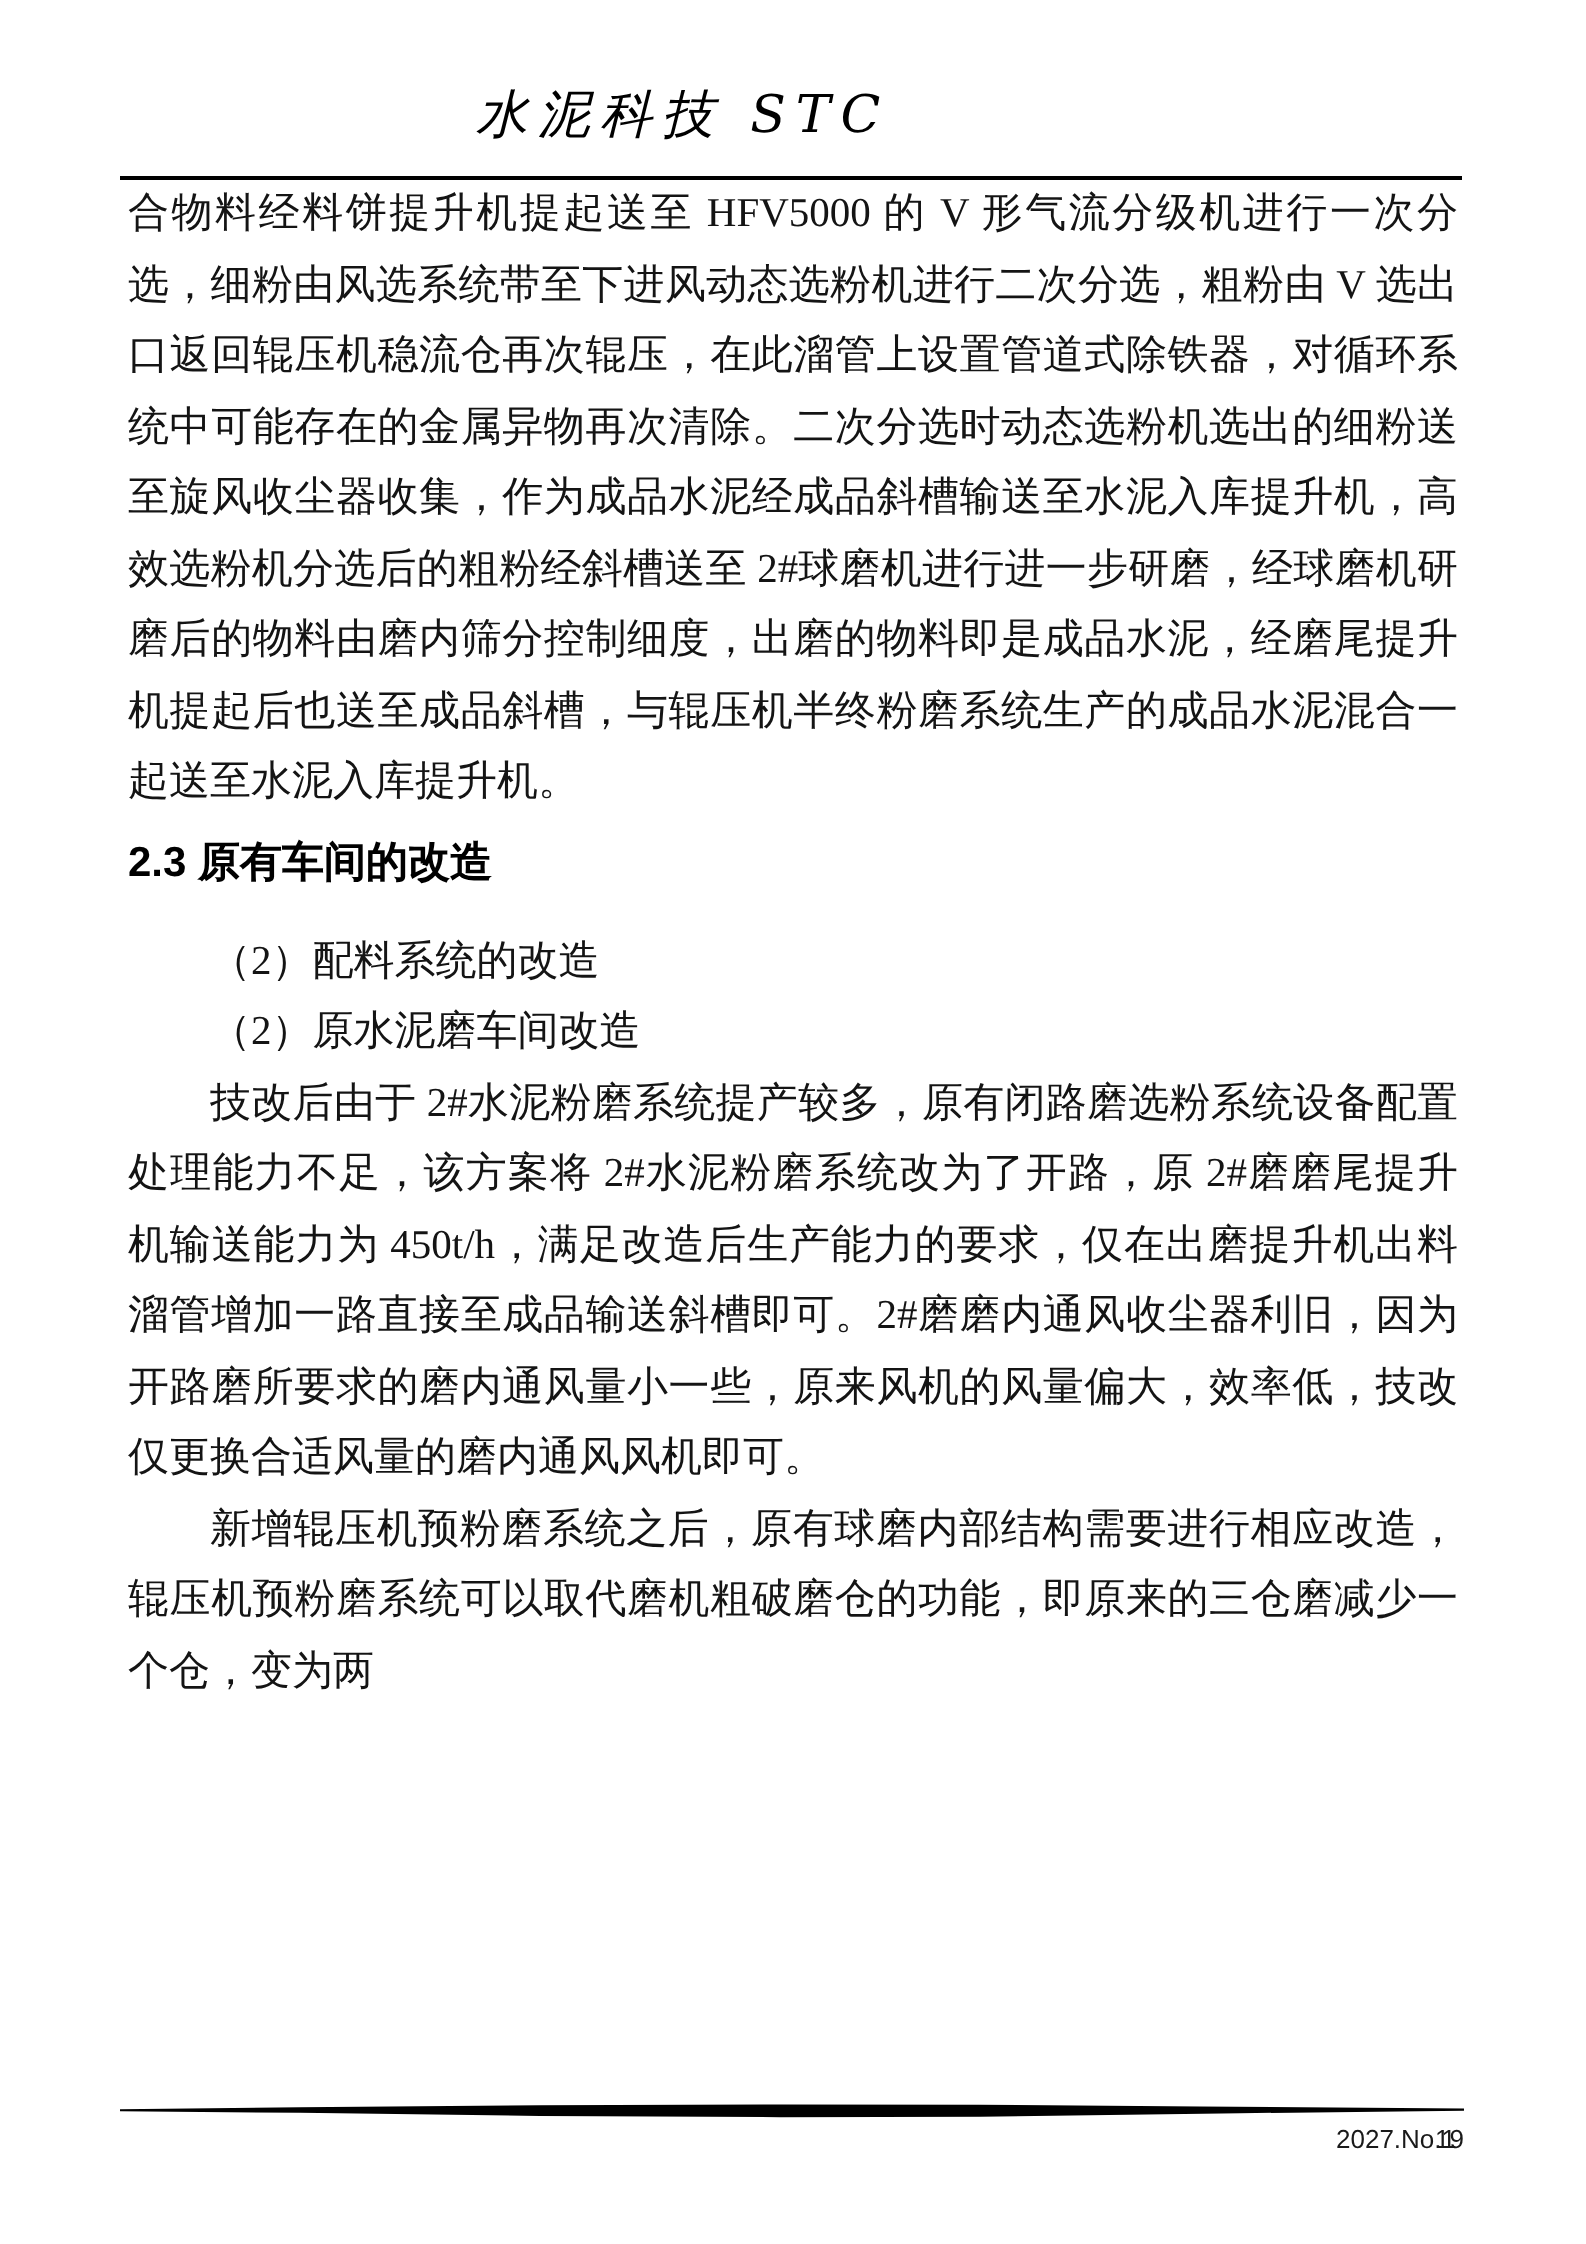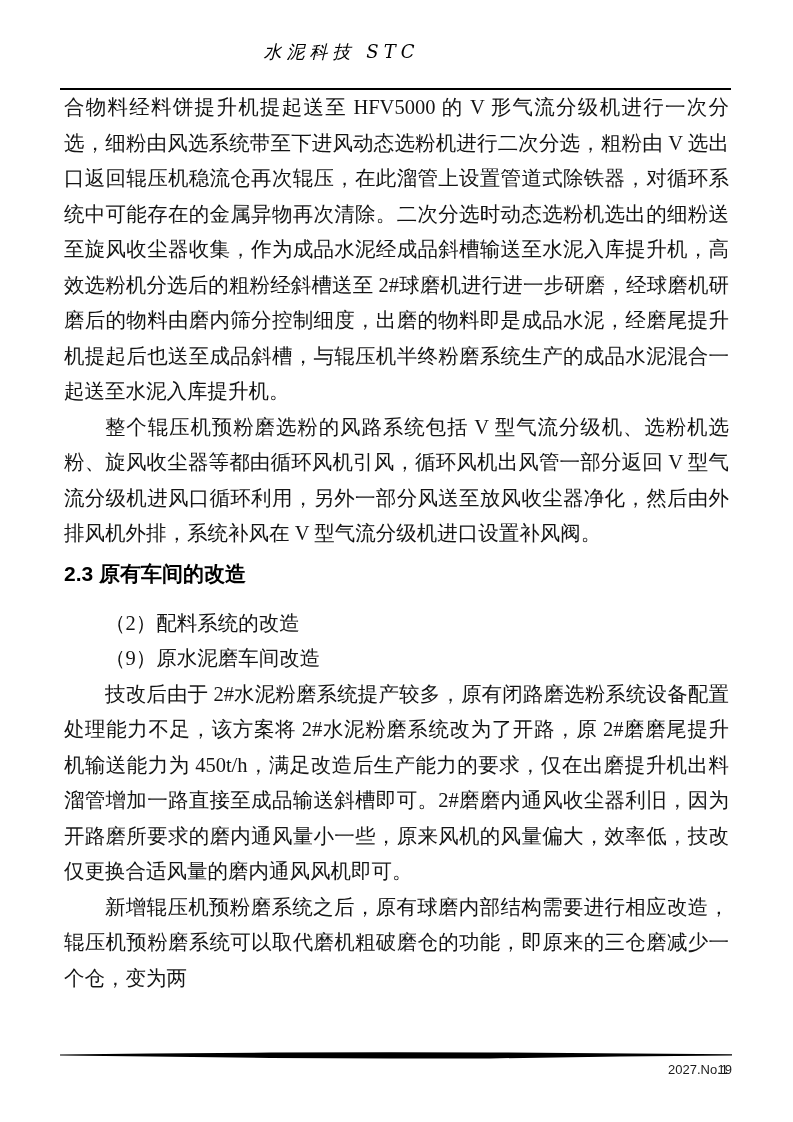--- a/index.html
+++ b/index.html
@@ -20,21 +20,21 @@
   }
   .journal-header {
     position: absolute;
     top: 40px;
     left: 0;
     width: 683px;
     text-align: center;
     font-family: "DejaVu Serif", serif;
     font-style: italic;
     font-weight: 500;
-    font-size: 18px;
+    font-size: 26px;
     letter-spacing: 5px;
     color: #000000;
   }
   .header-rule {
     position: absolute;
     top: 88px;
     left: 60px;
     width: 671px;
     height: 2px;
     background: #000000;
@@ -98,26 +98,25 @@
 <body>
 
 <div class="page">
 
   <div class="journal-header">水泥科技 STC</div>
 
   <div class="header-rule"></div>
 
   <div class="content">
     <p>合物料经料饼提升机提起送至 HFV5000 的 V 形气流分级机进行一次分选，细粉由风选系统带至下进风动态选粉机进行二次分选，粗粉由 V 选出口返回辊压机稳流仓再次辊压，在此溜管上设置管道式除铁器，对循环系统中可能存在的金属异物再次清除。二次分选时动态选粉机选出的细粉送至旋风收尘器收集，作为成品水泥经成品斜槽输送至水泥入库提升机，高效选粉机分选后的粗粉经斜槽送至 2#球磨机进行进一步研磨，经球磨机研磨后的物料由磨内筛分控制细度，出磨的物料即是成品水泥，经磨尾提升机提起后也送至成品斜槽，与辊压机半终粉磨系统生产的成品水泥混合一起送至水泥入库提升机。</p>
-    <p class="indent">整个辊压机预粉磨选粉的风路系统包括 V 型气流分级机、选粉机选粉、旋风收尘器等都由循环风机引风，循环风机出风管一部分返回 V 型气流分级机进风口循环利用，另外一部分风送至放风收尘器净化，然后由外排风机外排，系统补风在 V 型气流分级机进口设置补风阀。</p>
 
     <h2 class="section-heading">2.3 原有车间的改造</h2>
 
     <p class="indent">（2）配料系统的改造</p>
-    <p class="indent">（9）原水泥磨车间改造</p>
+    <p class="indent">（2）原水泥磨车间改造</p>
     <p class="indent">技改后由于 2#水泥粉磨系统提产较多，原有闭路磨选粉系统设备配置处理能力不足，该方案将 2#水泥粉磨系统改为了开路，原 2#磨磨尾提升机输送能力为 450t/h，满足改造后生产能力的要求，仅在出磨提升机出料溜管增加一路直接至成品输送斜槽即可。2#磨磨内通风收尘器利旧，因为开路磨所要求的磨内通风量小一些，原来风机的风量偏大，效率低，技改仅更换合适风量的磨内通风风机即可。</p>
     <p class="indent">新增辊压机预粉磨系统之后，原有球磨内部结构需要进行相应改造，辊压机预粉磨系统可以取代磨机粗破磨仓的功能，即原来的三仓磨减少一个仓，变为两</p>
   </div>
 
   <svg class="footer-rule" viewBox="0 0 672 7" preserveAspectRatio="none">
     <polygon fill="#000000" points="0,2.6 90,1.6 210,0.6 330,0.2 430,0.4 540,1.2 672,2.2 672,3.4 560,4.6 430,6.4 330,6.6 210,6.0 90,4.4 0,3.6"></polygon>
   </svg>
 
   <div class="footer-row">
     <span class="page-number">19</span>

